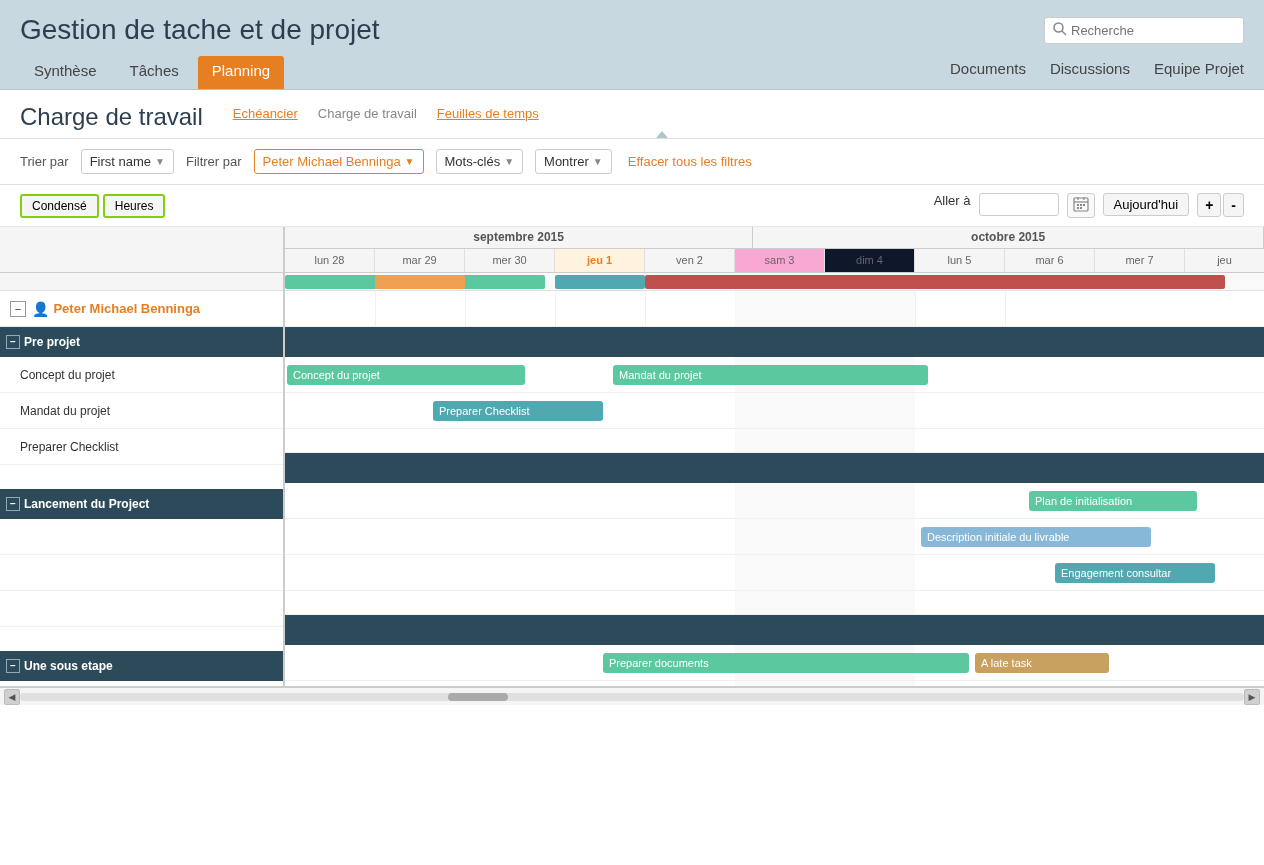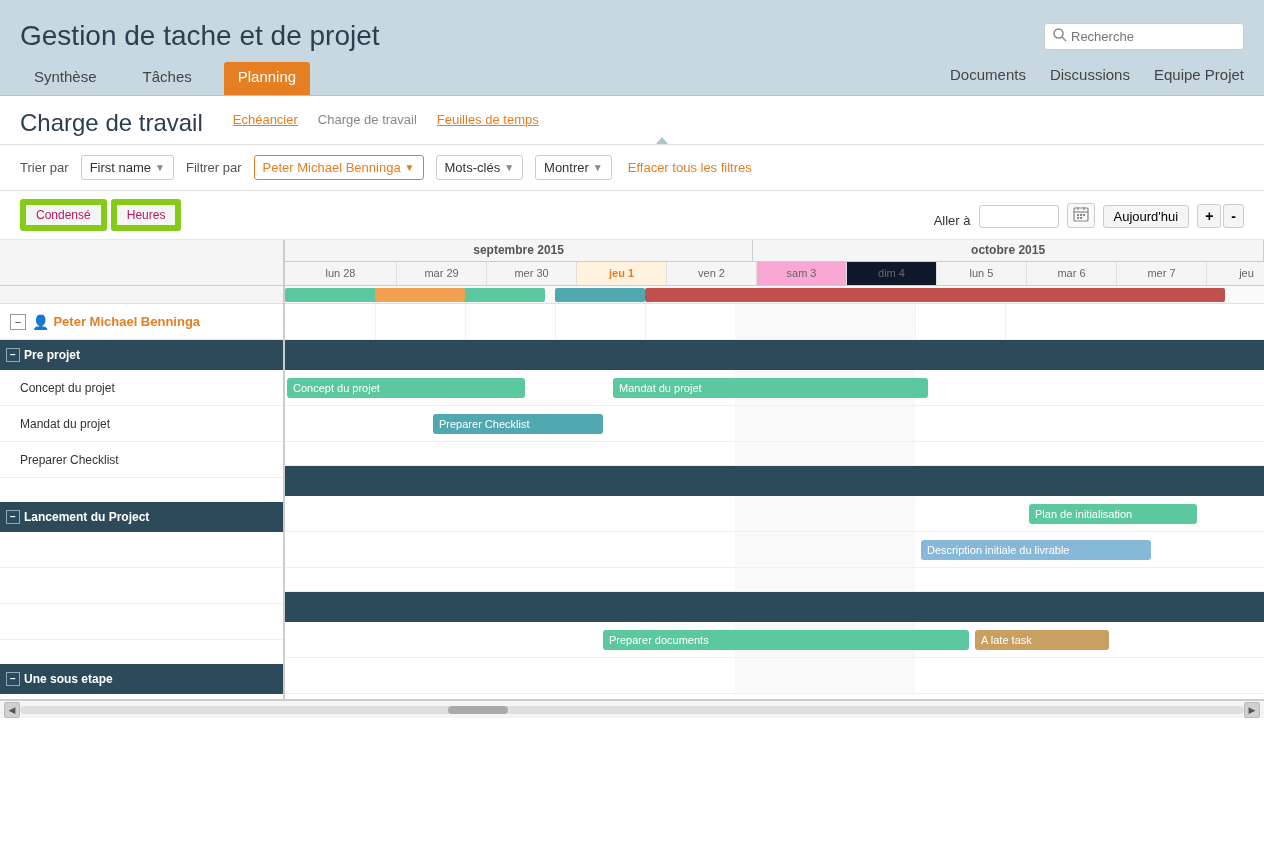--- a/index.html
+++ b/index.html
@@ -1,21 +1,21 @@
 <!DOCTYPE html>
 <html><head>
   <meta charset="utf-8">
   <style>
     * { box-sizing: border-box; margin: 0; padding: 0; }
     body { font-family: Arial, sans-serif; font-size: 13px; background: #fff; color: #333; }
 
     
     .top-header {
       background: #c8d8e0;
-      padding: 20px 20px 0 20px;
+      padding: 14px 20px 0 20px;
       border-bottom: 1px solid #b0c4cc;
     }
     .header-row1 {
       display: flex;
       align-items: center;
       justify-content: space-between;
       padding-bottom: 8px;
     }
     .app-title {
       font-size: 28px;
@@ -39,21 +39,21 @@
       width: 160px;
     }
     .search-icon-svg { color: #888; margin-right: 4px; }
 
     
     .nav-row {
       display: flex;
       align-items: flex-end;
       justify-content: space-between;
     }
-    .nav-left { display: flex; gap: 18px; }
+    .nav-left { display: flex; gap: 5px; }
     .nav-right { display: flex; gap: 24px; padding-bottom: 6px; }
     .nav-item {
       padding: 6px 14px 8px 14px;
       cursor: pointer;
       font-size: 15px;
       color: #444;
       border-bottom: 2px solid transparent;
       text-decoration: none;
     }
     .nav-item.active {
@@ -148,29 +148,29 @@
     .toolbar-row {
       display: flex;
       align-items: center;
       justify-content: space-between;
       padding: 8px 20px;
       background: #fff;
       border-bottom: 1px solid #e8e8e8;
     }
     .view-btns { display: flex; gap: 4px; }
     .view-btn {
-      border: 6px solid #84cc16;
+      border: 2px solid #84cc16;
       border-radius: 3px;
       padding: 3px 10px;
       cursor: pointer;
       font-size: 12px;
       background: #f5f5f5;
-      color: #be185d;
-    }
-    .goto-row { display: flex; align-items: flex-end; gap: 8px; font-size: 13px; }
+      color: #000000;
+    }
+    .goto-row { display: flex; align-items: flex-start; gap: 8px; font-size: 13px; }
     .goto-input {
       border: 1px solid #ccc;
       border-radius: 3px;
       padding: 3px 6px;
       width: 80px;
       font-size: 13px;
     }
     .calendar-icon-box {
       border: 1px solid #ccc;
       border-radius: 3px;
@@ -488,21 +488,21 @@
     <div class="gantt-header">
       <div class="month-row">
         <div class="month-cell" style="width:495px; border-right:1px solid #ccc;">
           <span>septembre 2015</span>
         </div>
         <div class="month-cell" style="width:540px;">
           <span>octobre 2015</span>
         </div>
       </div>
       <div class="day-row">
-        <div class="day-cell" style="width:112px;">lun 28</div>
+        <div class="day-cell" style="width:90px;">lun 28</div>
         <div class="day-cell" style="width:90px;">mar 29</div>
         <div class="day-cell" style="width:90px;">mer 30</div>
         <div class="day-cell today" style="width:90px;">jeu 1</div>
         <div class="day-cell" style="width:90px;">ven 2</div>
         <div class="day-cell" style="width:90px; background:#f9a8d4;">sam 3</div>
         <div class="day-cell" style="width:90px; background:#0f172a;">dim 4</div>
         <div class="day-cell" style="width:90px;text-align:right;">lun 5</div>
         <div class="day-cell" style="width:90px;">mar 6</div>
         <div class="day-cell" style="width:90px;">mer 7</div>
         <div class="day-cell" style="width:80px;">jeu</div>
@@ -571,20 +571,27 @@
           <span>Plan de initialisation</span>
         </div>
       </div>
       <div style="height:36px; border-bottom:1px solid #f0f0f0; position:relative;">
         <div style="position:absolute;top:0;left:450px;bottom:0;width:90px;background:#f9f9f9;"></div>
         <div style="position:absolute;top:0;left:540px;bottom:0;width:90px;background:#f9f9f9;"></div>
         <div class="bar bar-blue-light" style="left:636px; width:230px; top:50%; transform:translateY(-50%);">
           <span>Description initiale du livrable</span>
         </div>
       </div>
+      <div style="height:36px; border-bottom:1px solid #f0f0f0; position:relative;">
+        <div style="position:absolute;top:0;left:450px;bottom:0;width:90px;background:#f9f9f9;"></div>
+        <div style="position:absolute;top:0;left:540px;bottom:0;width:90px;background:#f9f9f9;"></div>
+        <div class="bar bar-teal" style="left:770px; width:160px; top:50%; transform:translateY(-50%);">
+          <span>Engagement consultar</span>
+        </div>
+      </div>
 
       <div style="height:24px; border-bottom:1px solid #f0f0f0; position:relative;">
         <div style="position:absolute;top:0;left:450px;bottom:0;width:90px;background:#f9f9f9;"></div>
         <div style="position:absolute;top:0;left:540px;bottom:0;width:90px;background:#f9f9f9;"></div>
       </div>
 
       <div style="height:30px; background:#2c4a5a;"></div>
 
       <div style="height:36px; border-bottom:1px solid #f0f0f0; position:relative;">
         <div style="position:absolute;top:0;left:450px;bottom:0;width:90px;background:#f9f9f9;"></div>

